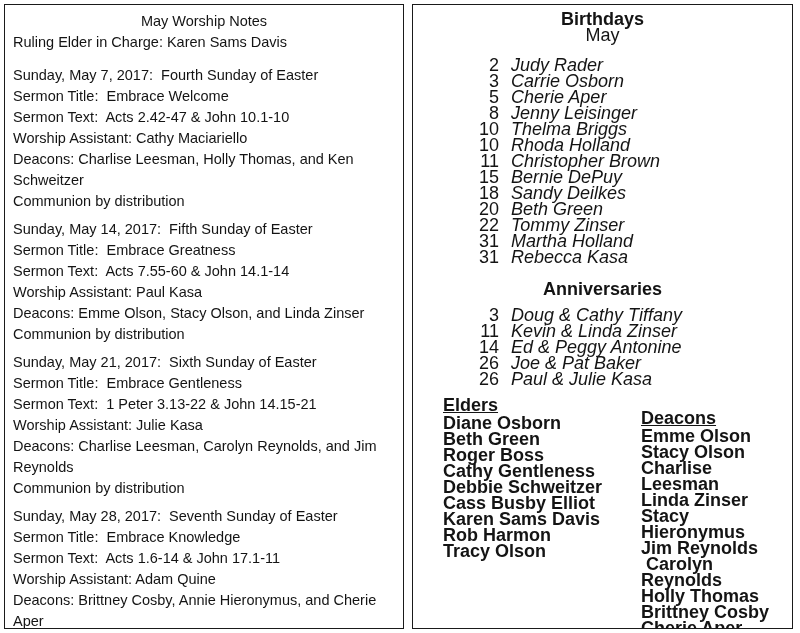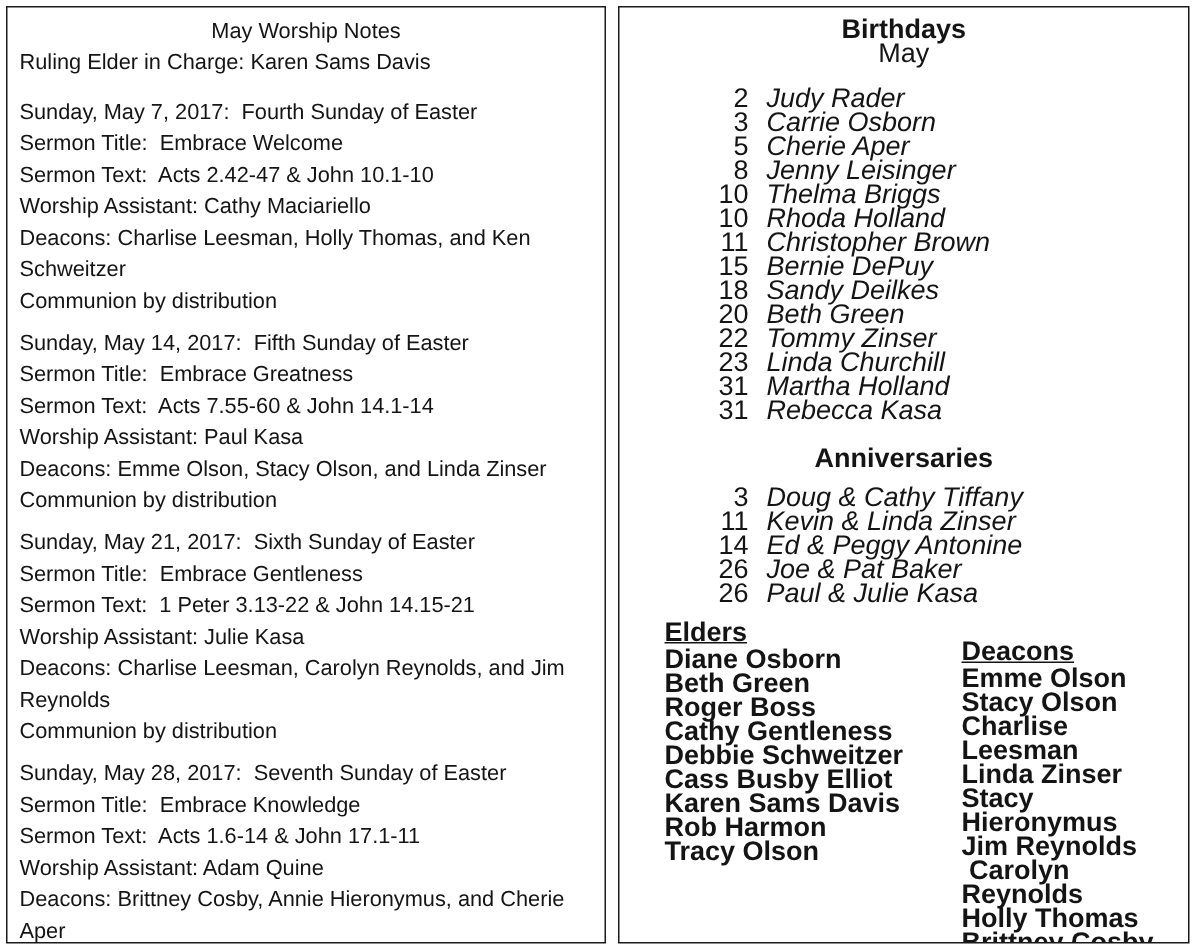--- a/index.html
+++ b/index.html
@@ -135,24 +135,20 @@
         </div>
         <div class="day-row">
           <span class="day-num">20</span>
           <span class="day-name">Beth Green</span>
         </div>
         <div class="day-row">
           <span class="day-num">22</span>
           <span class="day-name">Tommy Zinser</span>
         </div>
         <div class="day-row">
-          <span class="day-num">23</span>
-          <span class="day-name">Linda Churchill</span>
-        </div>
-        <div class="day-row">
           <span class="day-num">31</span>
           <span class="day-name">Martha Holland</span>
         </div>
         <div class="day-row">
           <span class="day-num">31</span>
           <span class="day-name">Rebecca Kasa</span>
         </div>
       </div>
 
     <div class="rline center bold anniv-title">Anniversaries</div>

